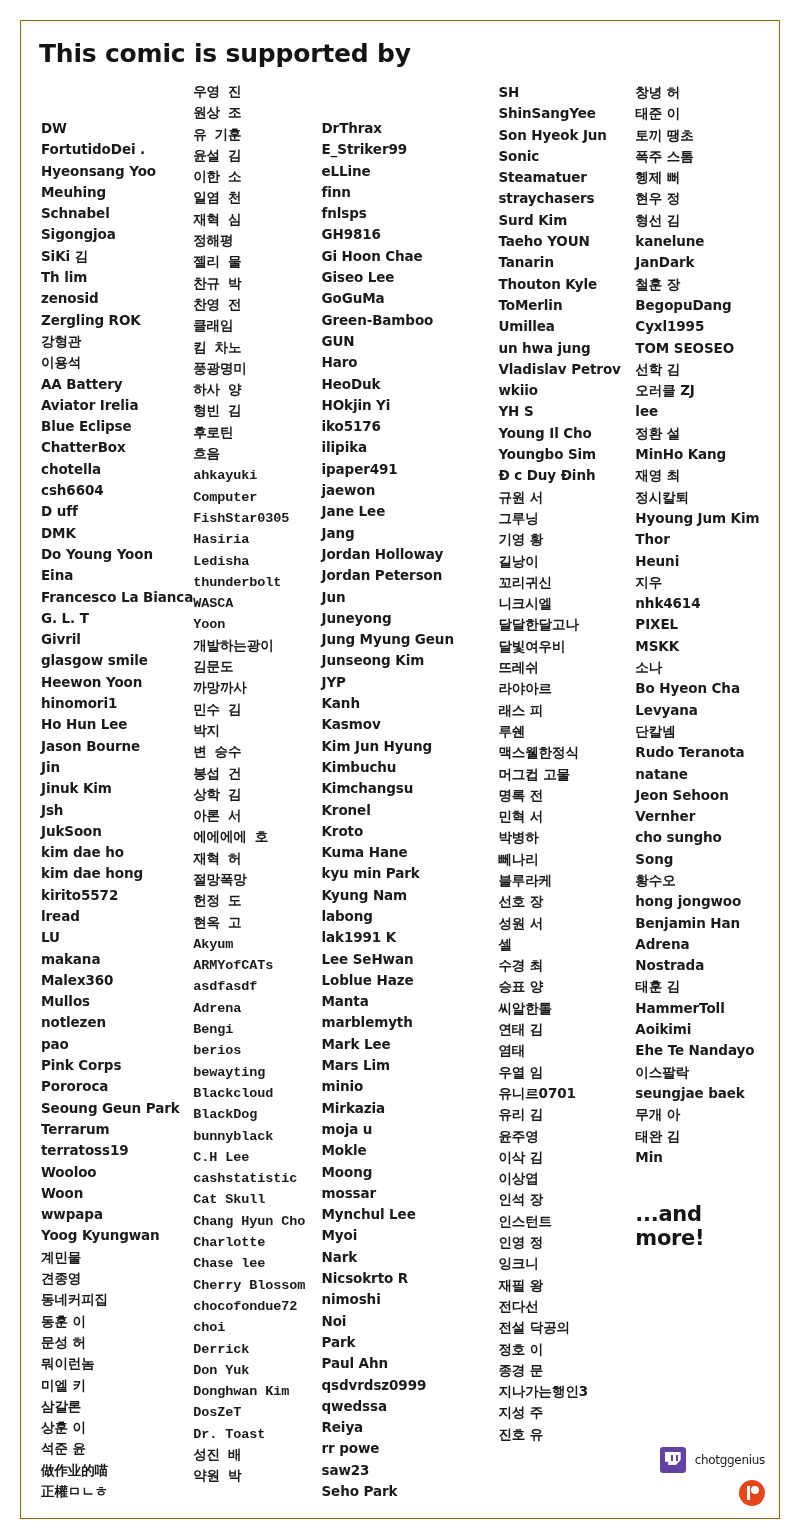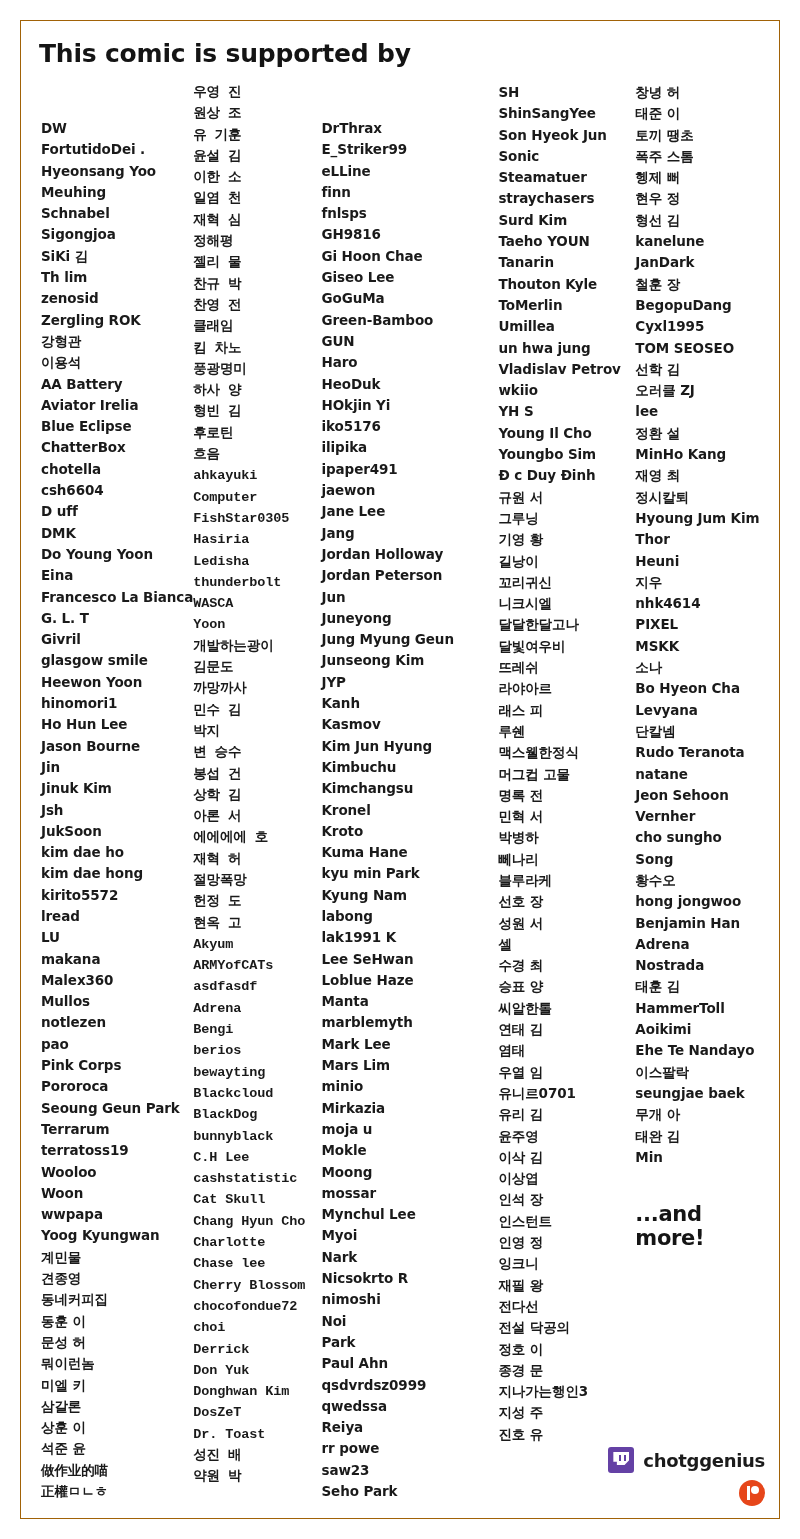--- a/index.html
+++ b/index.html
@@ -82,22 +82,22 @@
     align-items: flex-end;
     gap: 7px;
   }
   .footer-row {
     display: flex;
     flex-direction: row;
     align-items: center;
     gap: 9px;
   }
   .footer-text {
-    font-size: 18px;
-    font-weight: bold;
+    font-size: 12px;
+    font-weight: normal;
     color: #1b1b1b;
     letter-spacing: -0.3px;
   }
   .twitch-icon {
     width: 26px;
     height: 26px;
     background: #6441a5;
     border-radius: 3px;
     position: relative;
     flex: none;

